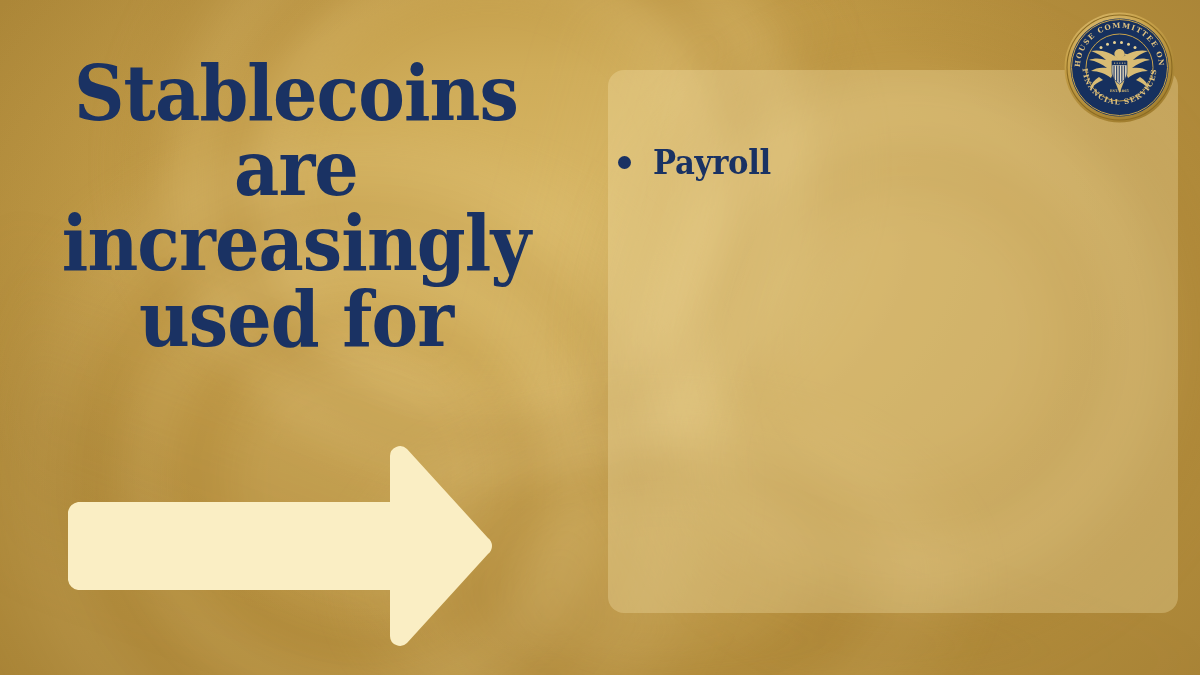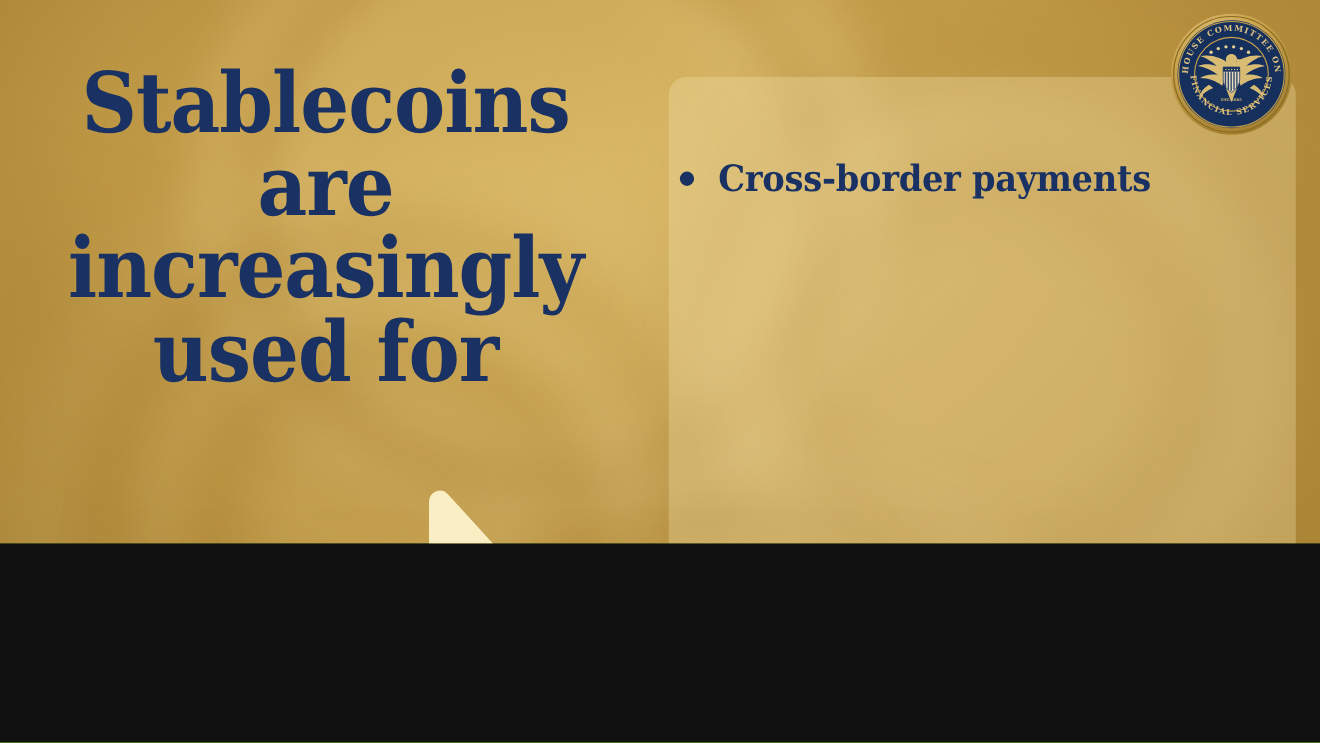--- a/index.html
+++ b/index.html
@@ -3,24 +3,24 @@
 <meta charset="utf-8">
 <style>
   html, body {
     margin: 0;
     padding: 0;
     background: #111;
   }
   #slide {
     position: relative;
     width: 1200px;
-    height: 494px;
+    height: 675px;
     overflow: hidden;
     font-family: "DejaVu Serif", "Liberation Serif", serif;
-    background: #84cc16;
+    background: #7dd3fc;
   }
 
   
   .bg-base {
     position: absolute;
     inset: 0;
     background:
       radial-gradient(ellipse 620px 420px at 44% 34%, #d8b765 0%, #cfac59 38%, #c29c48 62%, #b8913e 100%),
       linear-gradient(160deg, #c9a450 0%, #bd9441 52%, #b08937 100%);
   }
@@ -165,21 +165,21 @@
   <div id="headline">
     <span class="hl-line">Stablecoins</span>
     <span class="hl-line">are</span>
     <span class="hl-line">increasingly</span>
     <span class="hl-line">used for</span>
   </div>
 
   <ul id="bullet-list">
     <li class="bullet-row">
       <span class="bullet-dot"></span>
-      <span class="bullet-label">Cross-border payments</span>
+      <span class="bullet-label">Payroll</span>
     </li>
   </ul>
 
   <div id="arrow">
     <svg width="440" height="210" viewBox="0 0 440 210" xmlns="http://www.w3.org/2000/svg">
       <path d="M 18 60
                L 330 60
                L 330 14
                A 10 10 0 0 1 347 7
                L 428 96

